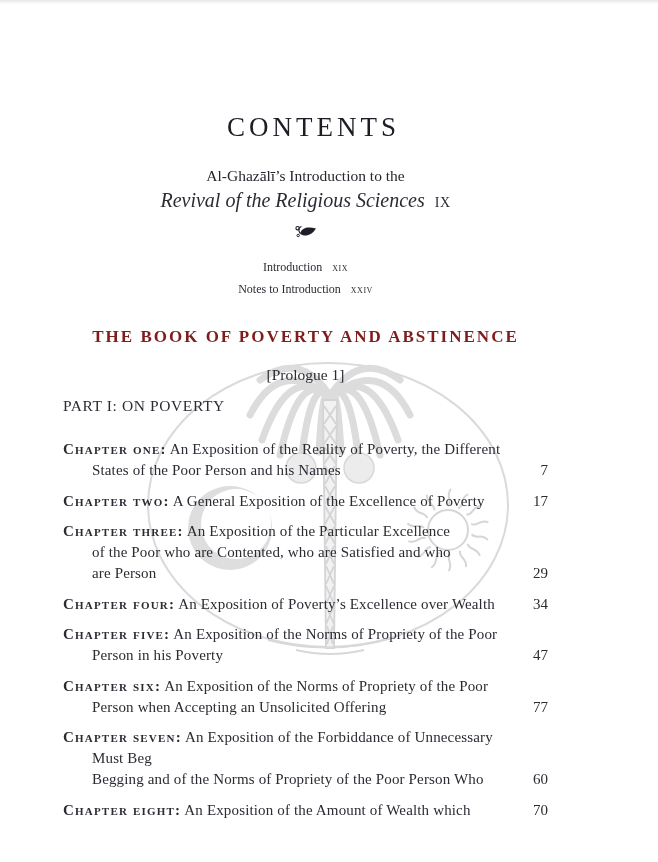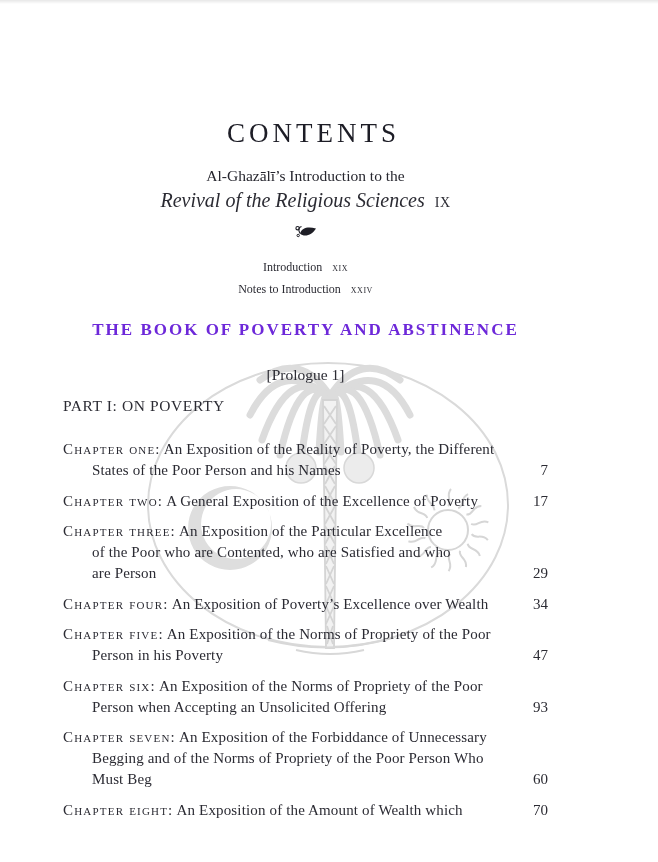--- a/index.html
+++ b/index.html
@@ -7,43 +7,43 @@
     width:658px;height:862px;background:#ffffff;
     font-family:"Liberation Serif","DejaVu Serif",serif;
     color:#2b2b33;
   }
   .page{position:relative;width:658px;height:862px;background:#fff;overflow:hidden;}
   .scan-edge{position:absolute;top:0;left:0;right:0;height:4px;
     background:linear-gradient(to bottom,#e7e7e7,#ffffff);}
   .watermark{position:absolute;top:0;left:0;z-index:0;}
   .content{position:absolute;left:63px;top:0;width:485px;height:100%;z-index:1;}
 
-  .page-title{position:absolute;top:110px;left:16px;right:0;margin:8px;text-align:center;
+  .page-title{position:absolute;top:110px;left:16px;right:0;margin:2px;text-align:center;
     font-size:27px;font-weight:400;letter-spacing:4px;color:#1d1d26;}
   .intro1{position:absolute;top:167px;left:0;right:0;text-align:center;
     font-size:15.5px;color:#26262e;}
   .intro2{position:absolute;top:189px;left:0;right:0;text-align:center;font-size:20px;}
   .it{font-style:italic;}
   .sc{font-variant:small-caps;letter-spacing:.5px;}
   .pgref{margin-left:10px;}
   .ornament{position:absolute;top:224px;left:0;right:0;text-align:center;height:16px;}
   .frontmatter{position:absolute;top:257px;left:0;right:0;text-align:center;
     font-size:12px;line-height:21.5px;}
-  .book-heading{position:absolute;top:320px;left:0;right:0;margin:0;text-align:center;
-    font-size:17px;font-weight:700;letter-spacing:2px;color:#6d28d9;}
+  .book-heading{position:absolute;top:320px;left:0;right:0;margin:7px;text-align:center;
+    font-size:17px;font-weight:700;letter-spacing:2px;color:#7f1d1d;}
   .prologue{position:absolute;top:366px;left:0;right:0;text-align:center;font-size:15.5px;}
   .part-heading{position:absolute;top:397px;left:0;right:0;text-align:left;
     font-size:15.5px;letter-spacing:.6px;}
 
   .toc{position:absolute;top:439px;left:0;right:0;font-size:15px;}
   .toc-entry{position:relative;padding-right:42px;margin-bottom:9.5px;}
   .entry-lines{line-height:21px;}
   .entry-line{white-space:nowrap;letter-spacing:.15px;}
   .entry-line.cont{padding-left:29px;}
-  .chapter-label{font-variant:small-caps;letter-spacing:1.2px;}
+  .chapter-label{font-variant:small-caps;letter-spacing:1.2px;font-weight:bold;}
   .entry-page{position:absolute;right:0;bottom:0;line-height:21px;
     text-align:right;min-width:30px;}
 </style>
 </head>
 <body style="color: rgb(43, 43, 51);">
 
 <div class="page">
   <div class="scan-edge"></div>
 
   <svg class="watermark" width="658" height="862" viewBox="0 0 658 862">
@@ -171,28 +171,28 @@
             <div class="entry-line cont">Person in his Poverty</div>
           </div>
     <div class="entry-page">47</div>
   </div>
 
   <div class="toc-entry">
     <div class="entry-lines">
             <div class="entry-line"><span class="chapter-label">Chapter six:</span> An Exposition of the Norms of Propriety of the Poor</div>
             <div class="entry-line cont">Person when Accepting an Unsolicited Offering</div>
           </div>
-    <div class="entry-page">93</div>
+    <div class="entry-page">77</div>
   </div>
 
   <div class="toc-entry">
     <div class="entry-lines">
             <div class="entry-line"><span class="chapter-label">Chapter seven:</span> An Exposition of the Forbiddance of Unnecessary</div>
+            <div class="entry-line cont">Must Beg</div>
             <div class="entry-line cont">Begging and of the Norms of Propriety of the Poor Person Who</div>
-            <div class="entry-line cont">Must Beg</div>
           </div>
     <div class="entry-page">60</div>
   </div>
 
   <div class="toc-entry">
     <div class="entry-lines">
             <div class="entry-line"><span class="chapter-label">Chapter eight:</span> An Exposition of the Amount of Wealth which</div>
           </div>
     <div class="entry-page">70</div>
   </div>

